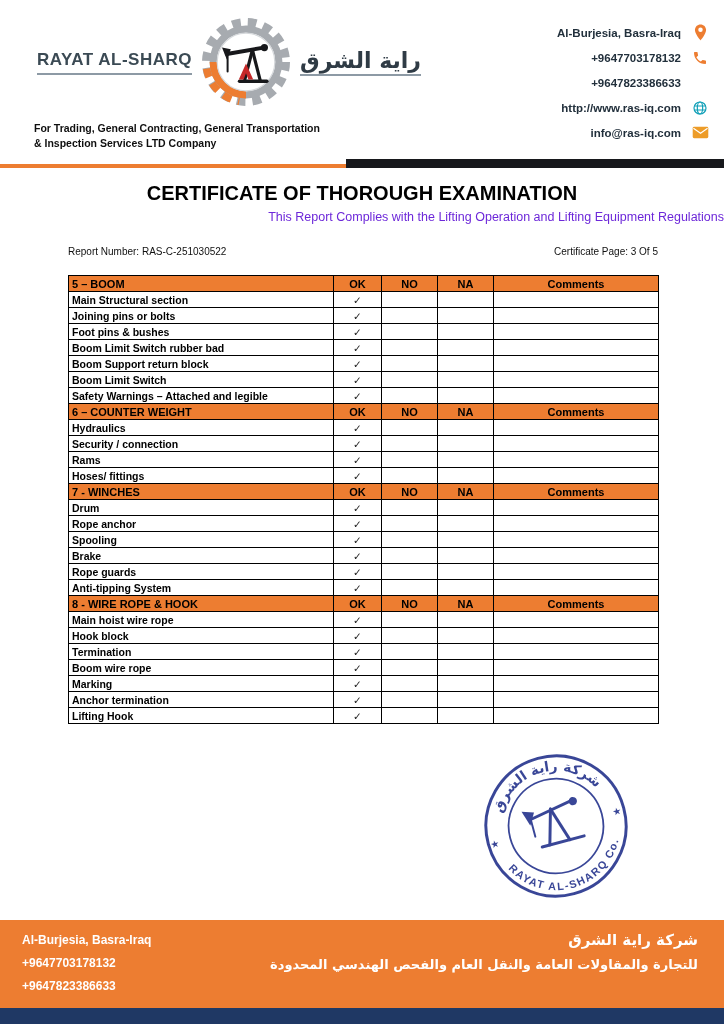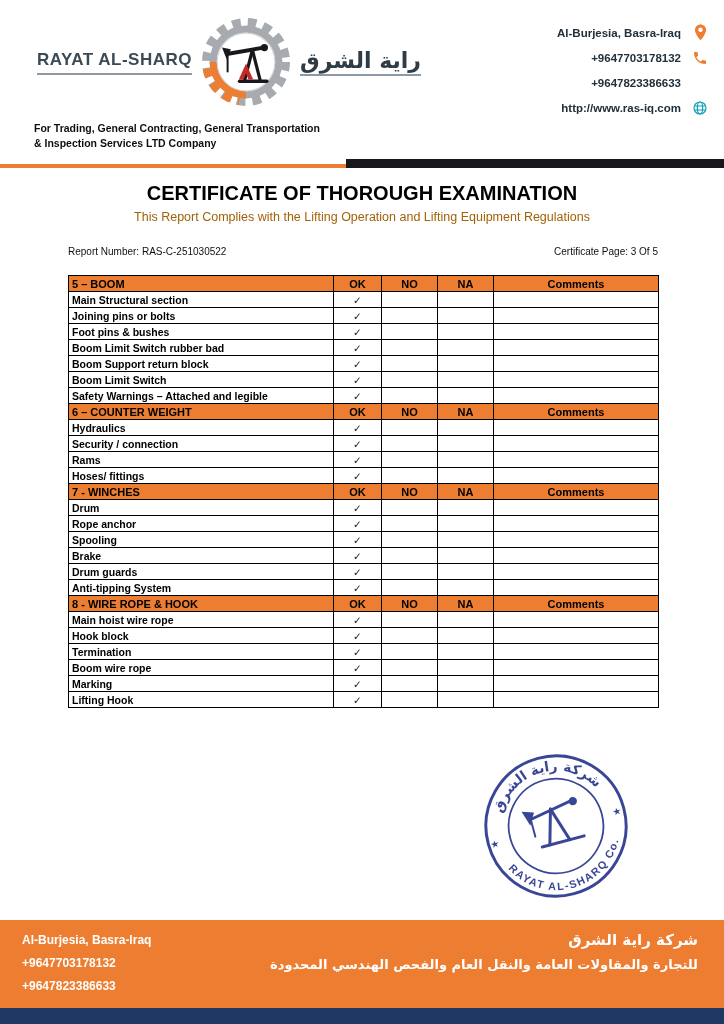--- a/index.html
+++ b/index.html
@@ -30,21 +30,21 @@
                height:25px;font-size:11.5px;font-weight:bold;color:#22303c;}
   .icon-cell{width:20px;display:flex;justify-content:center;align-items:center;}
 
   
   .sep{display:flex;align-items:flex-end;margin-top:8px;}
   .sep-orange{height:4px;background:var(--orange);flex:0 0 346px;}
   .sep-dark{height:9px;background:#17181c;flex:1;}
 
   
   .doc-title{margin-top:14px;text-align:center;font-size:20px;font-weight:bold;color:#000;}
-  .doc-subtitle{margin-top:5px;text-align:center;font-size:12.5px;color:#a16207;}
+  .doc-subtitle{margin-top:5px;text-align:right;font-size:12.5px;color:#6d28d9;}
 
   
   .meta{display:flex;justify-content:space-between;margin:22px 66px 18px 68px;font-size:10px;color:#101010;}
   .meta .page{font-weight:normal;}
 
   
   table.exam{border-collapse:collapse;margin:0 66px 0 68px;width:590px;table-layout:fixed;}
   table.exam td{border:1px solid #000;height:16px;padding:0 3px;vertical-align:middle;font-size:10.5px;}
   tr.section-row td{background:var(--orange);font-weight:bold;font-size:11px;color:#000;}
   td.section-title{text-align:left;padding-left:5px;}
@@ -126,20 +126,29 @@
     <div class="contact-row">
       <span>http://www.ras-iq.com</span>
       <span class="icon-cell">
         <svg width="16" height="16" viewBox="0 0 24 24" fill="none" stroke="#13a0b8" stroke-width="1.8">
             <circle cx="12" cy="12" r="9"></circle>
             <ellipse cx="12" cy="12" rx="4" ry="9"></ellipse>
             <path d="M3.5 9h17M3.5 15h17"></path>
           </svg>
       </span>
     </div>
+    <div class="contact-row">
+      <span>info@ras-iq.com</span>
+      <span class="icon-cell">
+        <svg width="17" height="13" viewBox="0 0 24 18">
+            <rect x="1" y="1" width="22" height="16" rx="2" fill="#ED9C28"></rect>
+            <path d="M2 3l10 7L22 3" stroke="#fff" stroke-width="1.6" fill="none"></path>
+          </svg>
+      </span>
+    </div>
   </div>
 </div>
 
 <div class="sep">
   <div class="sep-orange"></div>
   <div class="sep-dark"></div>
 </div>
 
 <div class="doc-title">CERTIFICATE OF THOROUGH EXAMINATION</div>
 <div class="doc-subtitle">This Report Complies with the Lifting Operation and Lifting Equipment Regulations</div>
@@ -278,21 +287,21 @@
         <td class="cell-center"></td>
       </tr>
       <tr>
         <td class="row-label">Brake</td>
         <td class="cell-center check">✓</td>
         <td class="cell-center"></td>
         <td class="cell-center"></td>
         <td class="cell-center"></td>
       </tr>
       <tr>
-        <td class="row-label">Drum guards</td>
+        <td class="row-label">Rope guards</td>
         <td class="cell-center check">✓</td>
         <td class="cell-center"></td>
         <td class="cell-center"></td>
         <td class="cell-center"></td>
       </tr>
       <tr>
         <td class="row-label">Anti-tipping System</td>
         <td class="cell-center check">✓</td>
         <td class="cell-center"></td>
         <td class="cell-center"></td>
@@ -328,20 +337,27 @@
       </tr>
       <tr>
         <td class="row-label">Boom wire rope</td>
         <td class="cell-center check">✓</td>
         <td class="cell-center"></td>
         <td class="cell-center"></td>
         <td class="cell-center"></td>
       </tr>
       <tr>
         <td class="row-label">Marking</td>
+        <td class="cell-center check">✓</td>
+        <td class="cell-center"></td>
+        <td class="cell-center"></td>
+        <td class="cell-center"></td>
+      </tr>
+      <tr>
+        <td class="row-label">Anchor termination</td>
         <td class="cell-center check">✓</td>
         <td class="cell-center"></td>
         <td class="cell-center"></td>
         <td class="cell-center"></td>
       </tr>
       <tr>
         <td class="row-label">Lifting Hook</td>
         <td class="cell-center check">✓</td>
         <td class="cell-center"></td>
         <td class="cell-center"></td>

